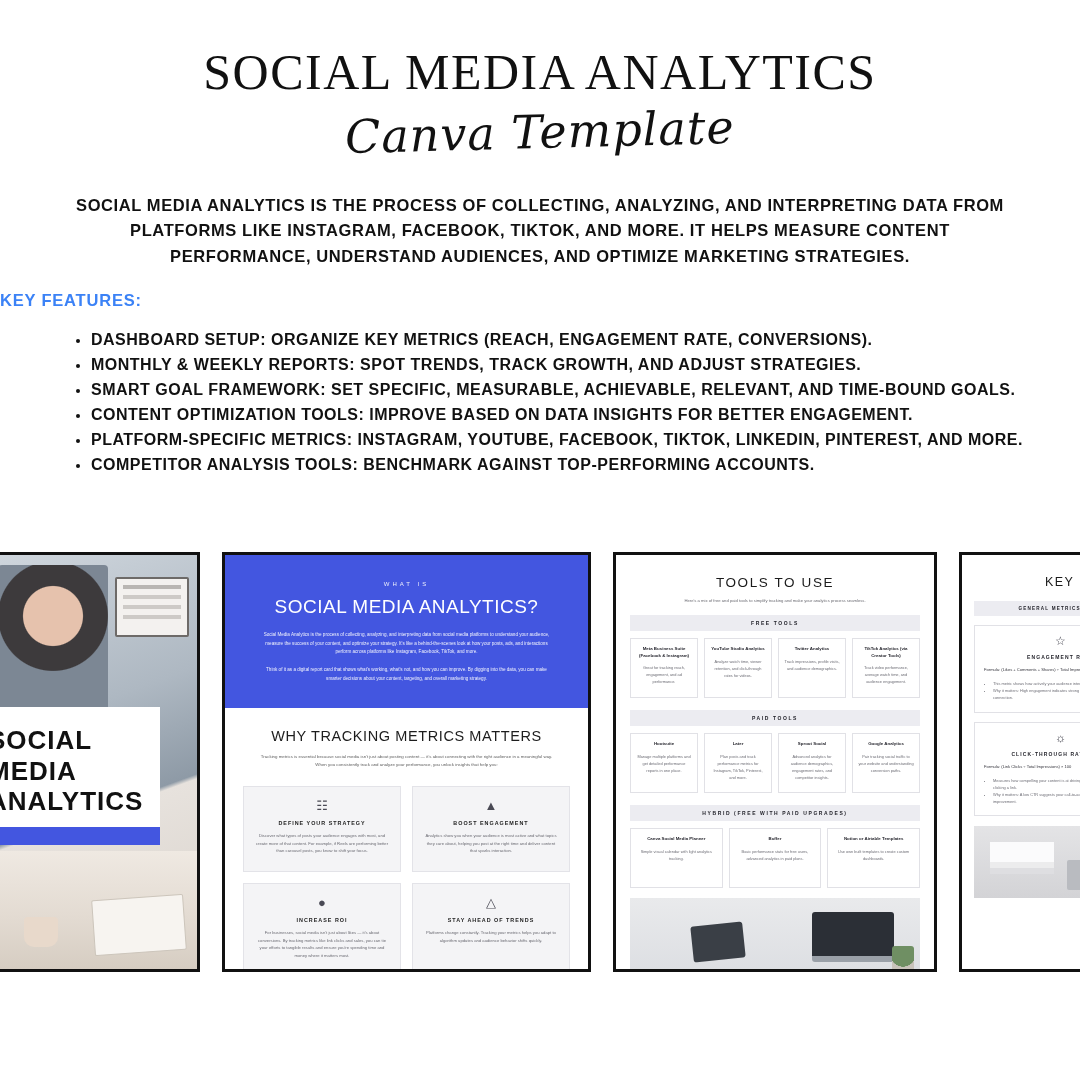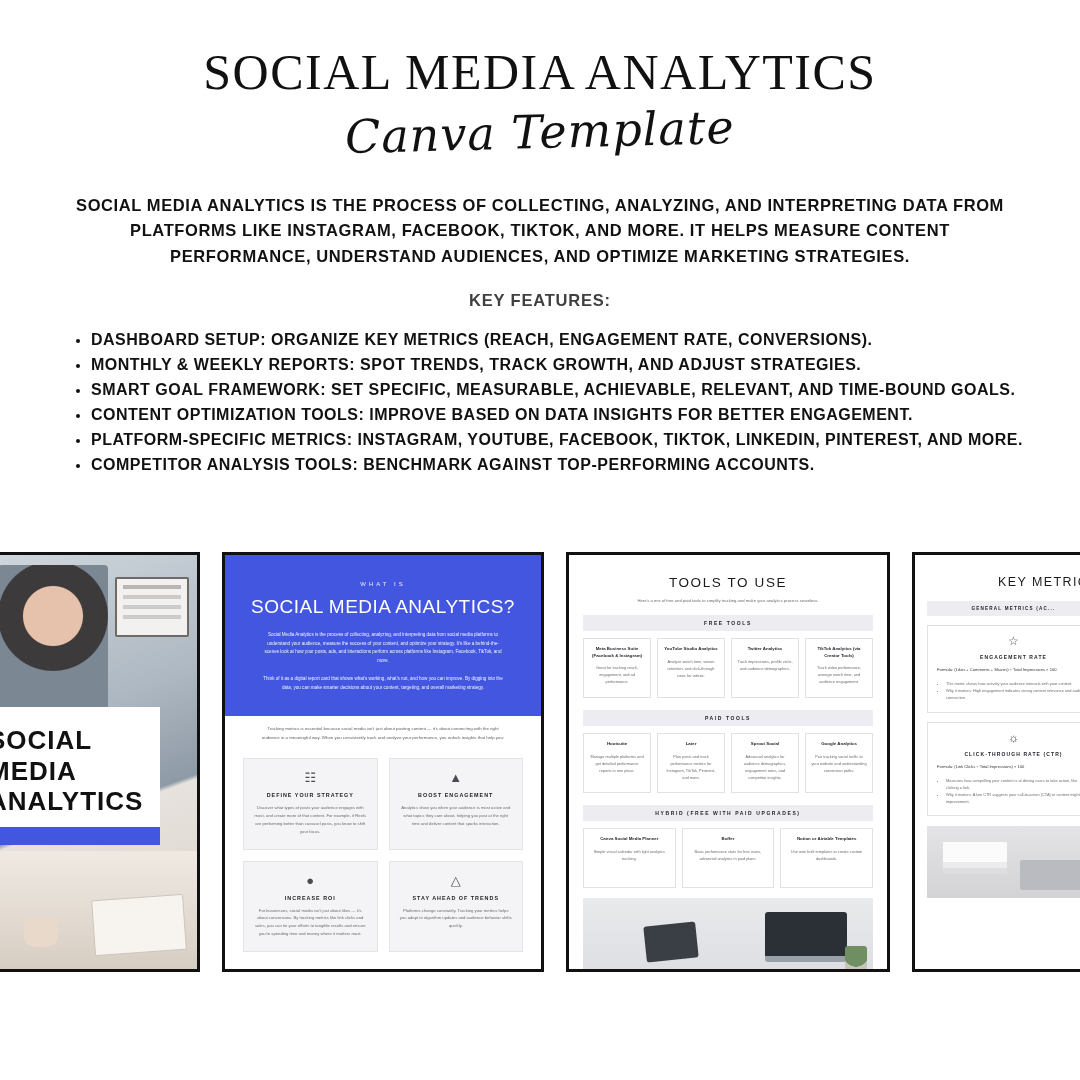--- a/index.html
+++ b/index.html
@@ -39,25 +39,24 @@
     text-align: center;
     font-size: 16.5px;
     font-weight: bold;
     letter-spacing: 0.6px;
     line-height: 1.55;
     color: #111;
     text-transform: uppercase;
   }
   .key-features {
     margin-top: 22px;
-    text-align: center;
     font-size: 16.5px;
     font-weight: bold;
     letter-spacing: 0.8px;
-    color: #404040;
+    color: #3b82f6;
     text-transform: uppercase;
   }
 
   
   .features {
     margin: 18px auto 0;
     width: 1010px;
     padding-left: 56px;
   }
   .features li {
@@ -85,21 +84,21 @@
     padding-left: 0;
   }
   .card {
     background: #701a75;
     border: 3px solid #111;
     flex: 0 0 auto;
     overflow: hidden;
     position: relative;
   }
   .card.photo { width: 206px; height: 420px; margin-left: -6px; border-left: none; }
-  .card.slide { width: 322px; height: 420px; }
+  .card.slide { width: 369px; height: 420px; }
   .card.slide3 { width: 324px; height: 420px; }
   .card.slide4 { width: 200px; height: 420px; margin-right: -6px; border-right: none; }
 
   
   .photo-bg {
     position: absolute; inset: 0;
     background: linear-gradient(160deg,#cfd6dd 0%, #aeb8c2 38%, #8e9aa6 60%, #e7e2dd 61%, #d8d2cb 100%);
   }
   .photo-person {
     position: absolute; left: 4px; top: 10px; width: 110px; height: 150px;
@@ -267,20 +266,21 @@
     </div>
 
     <div class="card slide">
       <div class="slide-inner">
         <div class="blue-hero">
           <div class="hero-kicker">WHAT IS</div>
           <div class="hero-title">SOCIAL MEDIA ANALYTICS?</div>
           <div class="hero-p">Social Media Analytics is the process of collecting, analyzing, and interpreting data from social media platforms to understand your audience, measure the success of your content, and optimize your strategy. It's like a behind-the-scenes look at how your posts, ads, and interactions perform across platforms like Instagram, Facebook, TikTok, and more.</div>
           <div class="hero-p">Think of it as a digital report card that shows what's working, what's not, and how you can improve. By digging into the data, you can make smarter decisions about your content, targeting, and overall marketing strategy.</div>
         </div>
+        <div class="sec-title">WHY TRACKING METRICS MATTERS</div>
         <div class="sec-sub">Tracking metrics is essential because social media isn't just about posting content — it's about connecting with the right audience in a meaningful way. When you consistently track and analyze your performance, you unlock insights that help you:</div>
         <div class="grid2">
           <div class="tile">
             <div class="t-icon">☷</div>
             <div class="t-h">DEFINE YOUR STRATEGY</div>
             <div class="t-p">Discover what types of posts your audience engages with most, and create more of that content. For example, if Reels are performing better than carousel posts, you know to shift your focus.</div>
           </div>
           <div class="tile">
             <div class="t-icon">▲</div>
             <div class="t-h">BOOST ENGAGEMENT</div>

